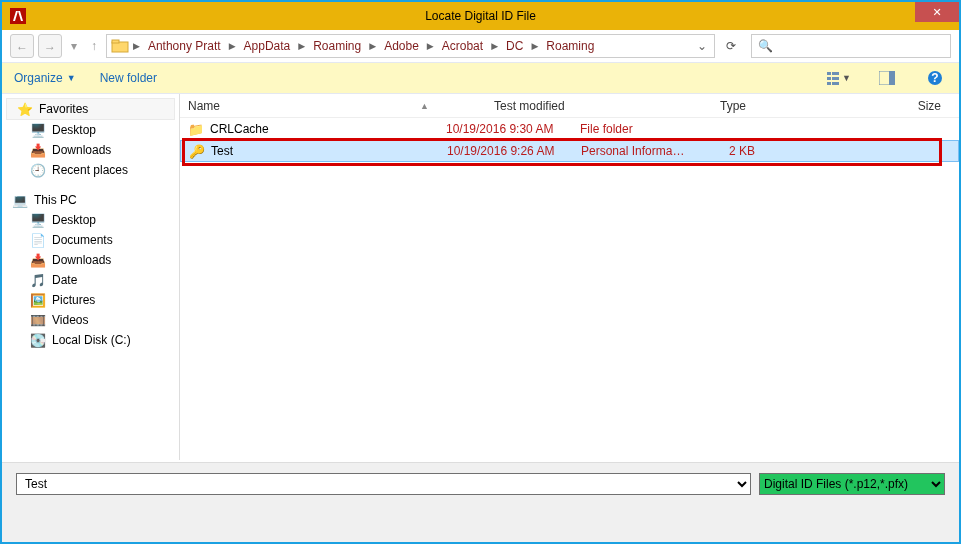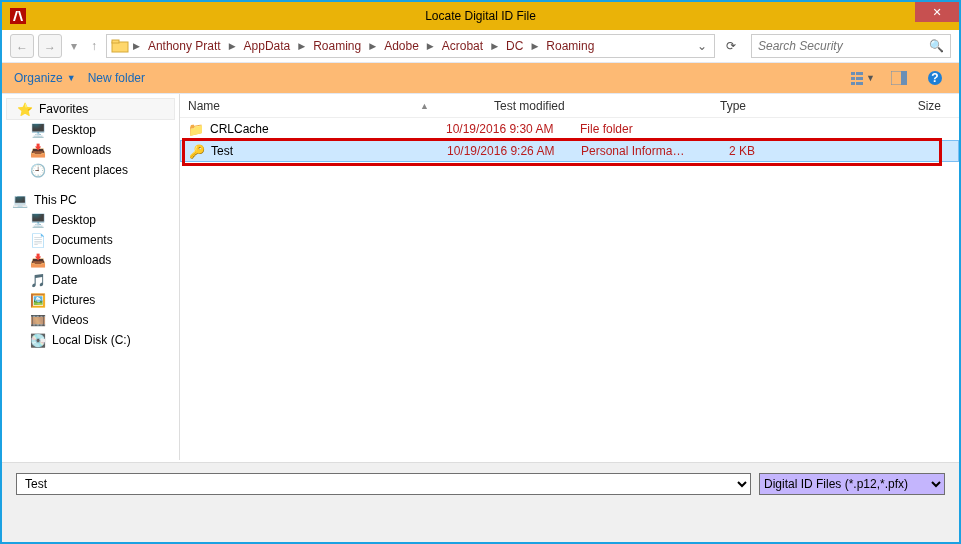--- a/index.html
+++ b/index.html
@@ -17,21 +17,21 @@
 .address .folder-icon { width: 18px; height: 18px; }
 .address .crumb { padding: 0 4px; color: #7f1d1d; cursor: pointer; white-space: nowrap; }
 .address .sep { color: #666; font-size: 9px; padding: 0 2px; cursor: pointer; }
 .address .filler { flex:1; }
 .address .drop { width:16px; text-align:center; color:#666; cursor:pointer; }
 .refresh-btn { width: 24px; height: 24px; display:flex; align-items:center; justify-content:center; color:#555; cursor:pointer; }
 .search { width: 200px; height: 24px; border: 1px solid #ccc; background: #fff; display: flex; align-items: center; padding: 0 6px; margin-left:4px; }
 .search input { flex:1; border:none; outline:none; color:#666; font-style: italic; background: transparent; }
 .search .sicn { color:#555; }
 
-.toolbar { height: 32px; background: #fdba74; border-top: 1px solid #e4e8f0; border-bottom: 1px solid #e4e8f0; display:flex; align-items:center; padding: 0 12px; gap: 12px; }
+.toolbar { height: 32px; background: #fef9c3; border-top: 1px solid #e4e8f0; border-bottom: 1px solid #e4e8f0; display:flex; align-items:center; padding: 0 12px; gap: 24px; }
 .toolbar .link { color: #1969b9; cursor: pointer; display:flex; align-items:center; gap:4px; }
 .toolbar .spacer { flex:1; }
 .toolbar .iconbtn { width:24px; height:24px; display:flex; align-items:center; justify-content:center; color:#555; cursor:pointer; }
 
 .content { display:flex; height: 366px; }
 .sidebar { width: 178px; border-right: 1px solid #ddd; background:#fff; overflow:auto; padding: 4px 0; }
 .side-group { margin-bottom: 10px; }
 .side-head { display:flex; align-items:center; gap:6px; padding: 2px 10px; font-size:12px; }
 .side-head.fav { background:#f7f7f7; border:1px solid #eaeaea; margin:0 4px; }
 .side-item { display:flex; align-items:center; gap:6px; padding: 2px 4px 2px 28px; cursor:pointer; }
@@ -50,21 +50,21 @@
 .row .c.name { width:258px; color:#000; display:flex; align-items:center; gap:6px; }
 .row .c.date { width:134px; }
 .row .c.type { width:120px; }
 .row .c.size { width:70px; text-align:right; }
 .hl-box { position:absolute; border: 3px solid #d40000; left: 2px; width: 760px; top: 44px; height: 28px; pointer-events:none; }
 
 .footer { position:absolute; bottom:0; left:0; right:0; height:80px; border-top:1px solid #ddd; background:#f0f0f0; padding: 10px 14px; }
 .fnrow { display:flex; align-items:center; gap:8px; margin-bottom:10px; }
 .fnrow .lbl { width: 180px; text-align:right; padding-right:6px; }
 .fnrow select.filename { flex:1; height:22px; border:1px solid #707070; background:#fff; padding:0 4px; }
-.fnrow select.filter { width:186px; height:22px; border:1px solid #707070; background:#c4b5fd; }
+.fnrow select.filter { width:186px; height:22px; border:1px solid #707070; background:#22c55e; }
 .btnrow { display:flex; justify-content:flex-end; gap:8px; }
 .btn { width:86px; height:22px; border:1px solid #aaa; background:linear-gradient(#fdfdfd,#e9e9e9); cursor:pointer; display:flex; align-items:flex-end; justify-content:center;margin-top:40px; }
 .btn.primary { border:1px solid #3399dd; box-shadow:0 0 0 1px #a8d8f5 inset; }
 
 svg { display:block; }
 </style>
 </head>
 <body>
 
 <div class="titlebar">
@@ -102,21 +102,20 @@
     <span class="crumb">Acrobat</span>
     <span class="sep">▶</span>
     <span class="crumb">DC</span>
     <span class="sep">▶</span>
     <span class="crumb">Roaming</span>
     <span class="filler"></span>
     <span class="drop">⌄</span>
   </div>
   <div class="refresh-btn">⟳</div>
   <div class="search">
-    <input placeholder="Search Security" style="">
     <span class="sicn">🔍</span>
   </div>
 </div>
 
 <div class="toolbar">
   <span class="link">
       <span>Organize</span> 
       <span style="font-size:9px">▼</span>
     </span>
   <span class="link">New folder</span>

